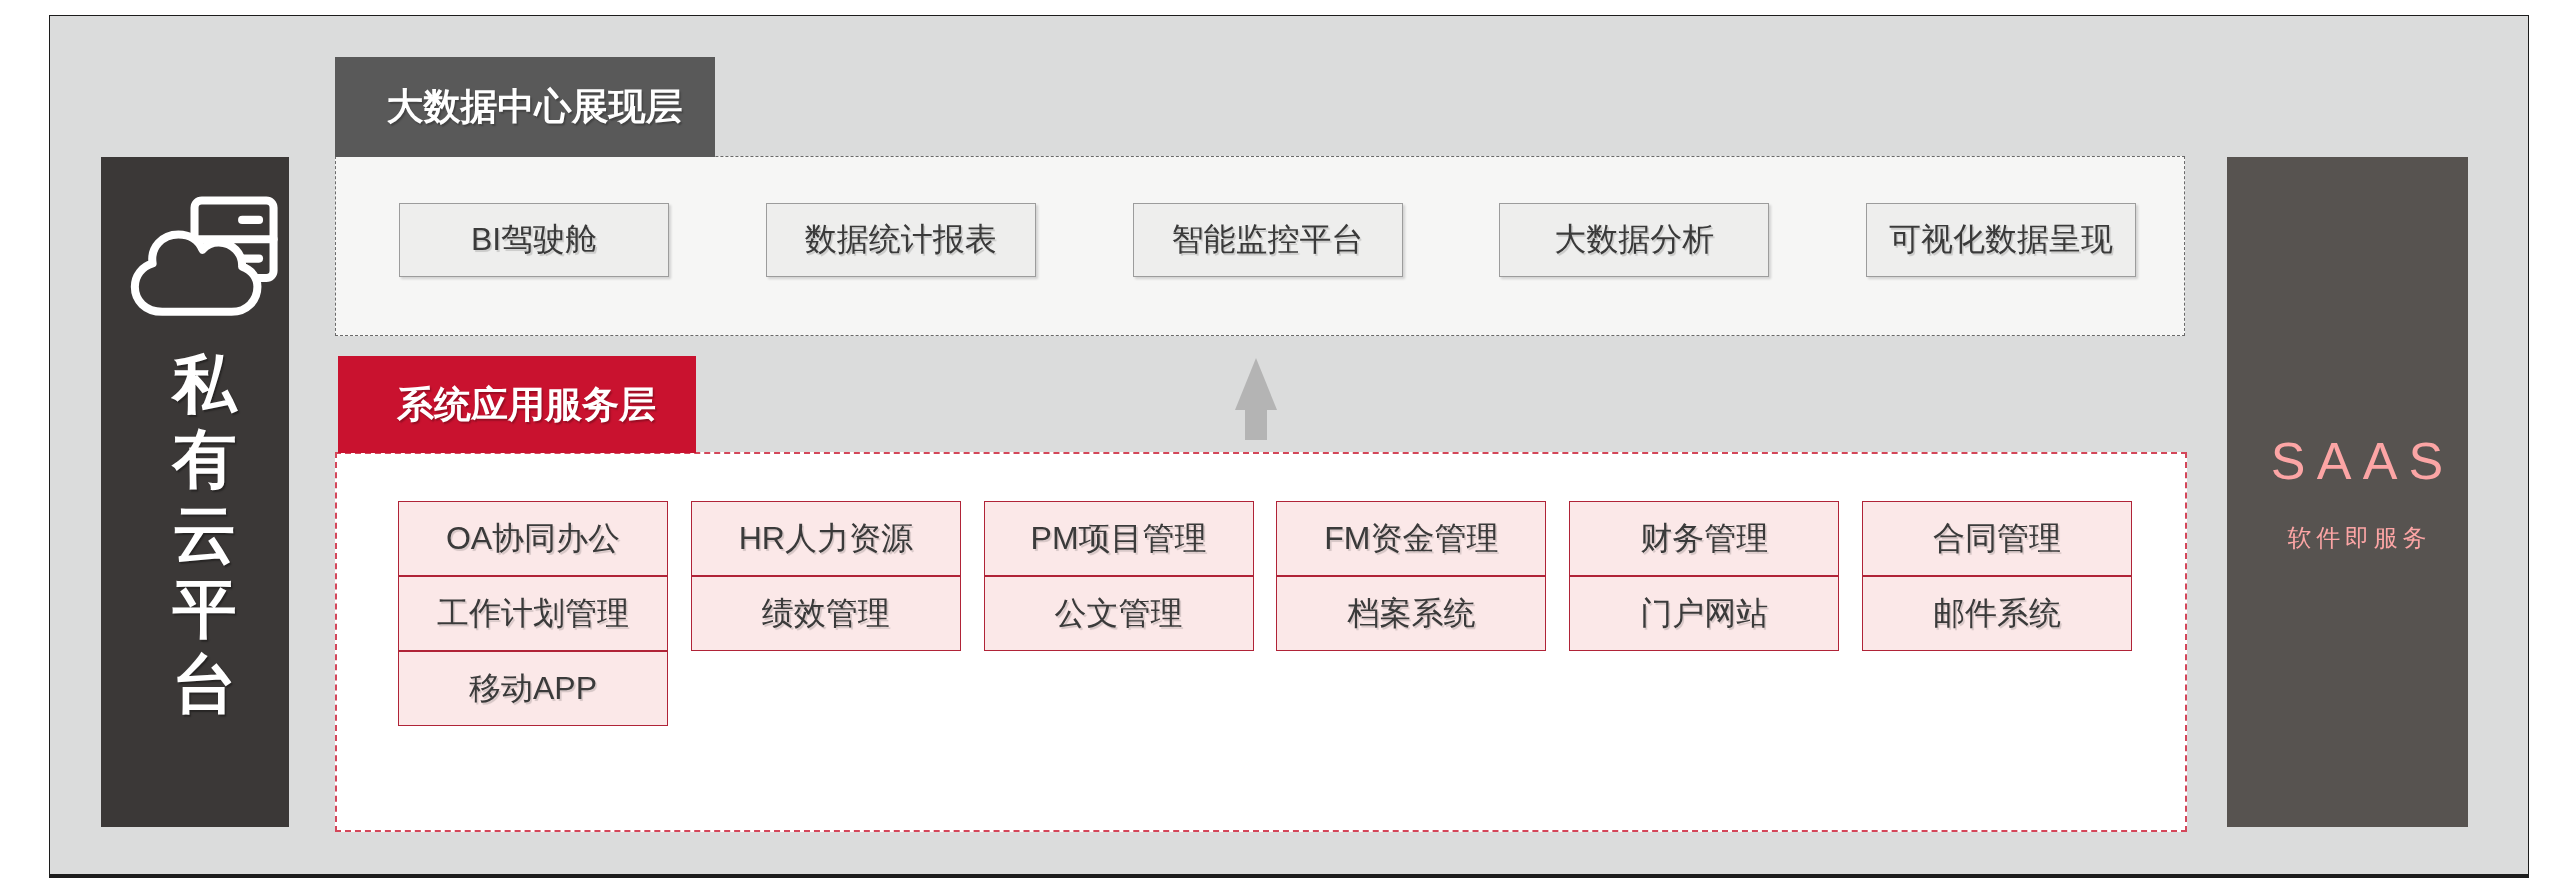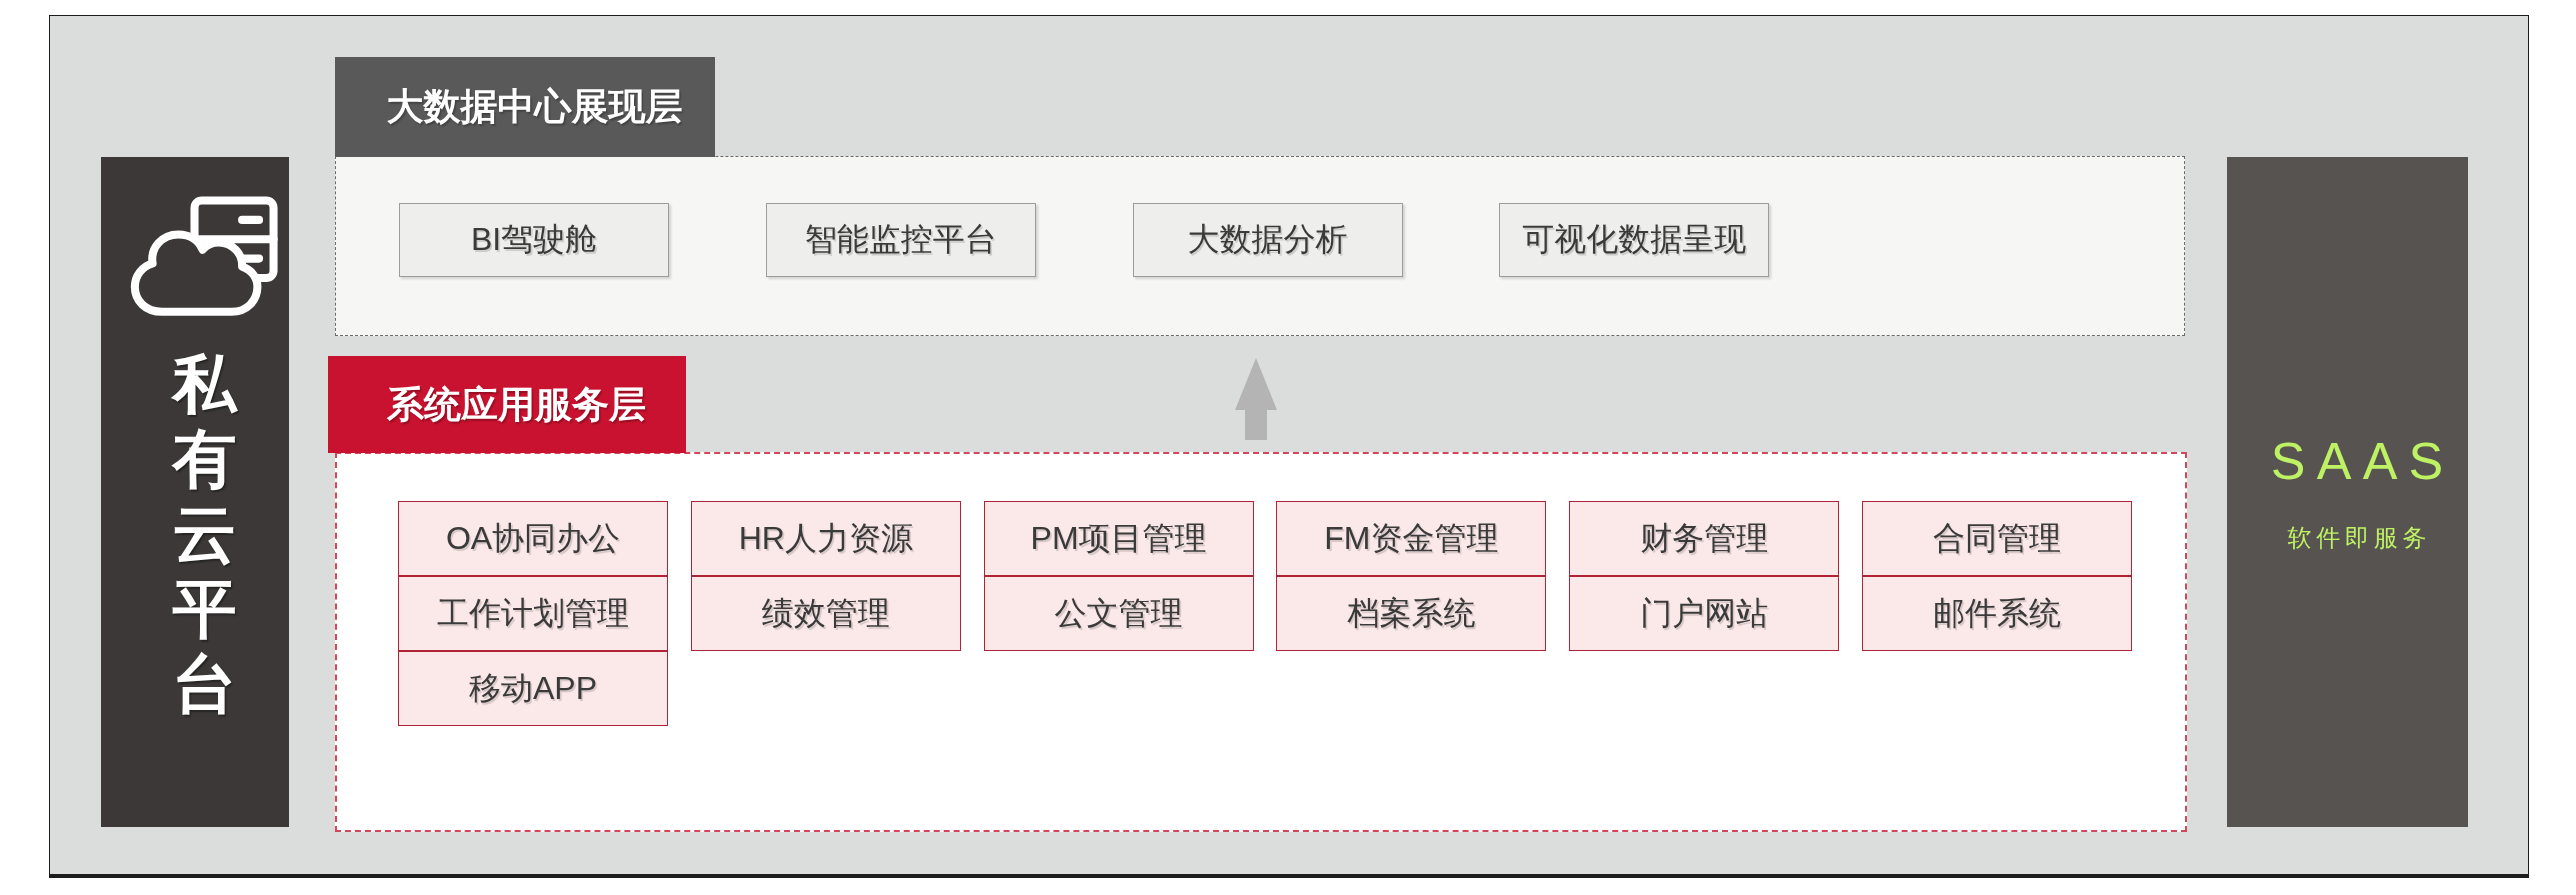--- a/index.html
+++ b/index.html
@@ -33,34 +33,34 @@
   .left-bar svg{margin-top:37px;flex:none;}
   .vtitle{margin-top:27px;display:flex;flex-direction:column;align-items:center;}
   .vtitle span{
     font-size:64px;font-weight:bold;line-height:75px;
     text-shadow:1.6px 2.4px 1.6px rgba(0,0,0,0.35);
   }
 
   
   .right-bar{
     left:2177px;top:141px;width:241px;height:670px;
-    background:var(--right_bar);color:#bef264;
+    background:var(--right_bar);color:#fca5a5;
     display:flex;flex-direction:column;align-items:center;justify-content:center;
   }
   .saas-title{font-size:52px;font-weight:500;letter-spacing:11.3px;text-indent:11.3px;}
   .saas-sub{font-size:24px;letter-spacing:4.8px;text-indent:4.8px;margin-top:31px;font-family:Liberation Serif, serif;}
 
   
   .layer-header{
     color:#fff;font-size:37px;font-weight:bold;
     display:flex;align-items:center;justify-content:center;
     text-shadow:1.6px 1.6px 1.6px rgba(0,0,0,0.25);
   }
   .pres-header{left:285px;top:41px;width:380px;height:100px;background:var(--dark_header);z-index:3;}
-  .svc-header{left:278px;top:340px;width:358px;height:97px;background:var(--accent_red);z-index:3;}
+  .svc-header{left:288px;top:340px;width:358px;height:97px;background:var(--accent_red);z-index:3;}
 
   
   .pres-area{
     left:285px;top:140px;width:1850px;height:180px;
     background:var(--pres_area_bg);
     border:1.6px dashed var(--dash_gray);z-index:2;
   }
   .pres-grid{
     position:absolute;left:63px;right:48px;top:46px;
     display:grid;grid-template-columns:repeat(5,270px);justify-content:space-between;gap:8px;
@@ -134,20 +134,21 @@
       <span>平</span>
       <span>台</span>
     </div>
   </div>
 
   <div class="layer-header pres-header">大数据中心展现层</div>
 
   <div class="pres-area">
     <div class="pres-grid">
       <div class="pres-box">BI驾驶舱</div>
+      <div class="pres-box">数据统计报表</div>
       <div class="pres-box">智能监控平台</div>
       <div class="pres-box">大数据分析</div>
       <div class="pres-box">可视化数据呈现</div>
     </div>
   </div>
 
   <div class="up-arrow">
     <div class="head"></div>
     <div class="stem"></div>
   </div>

